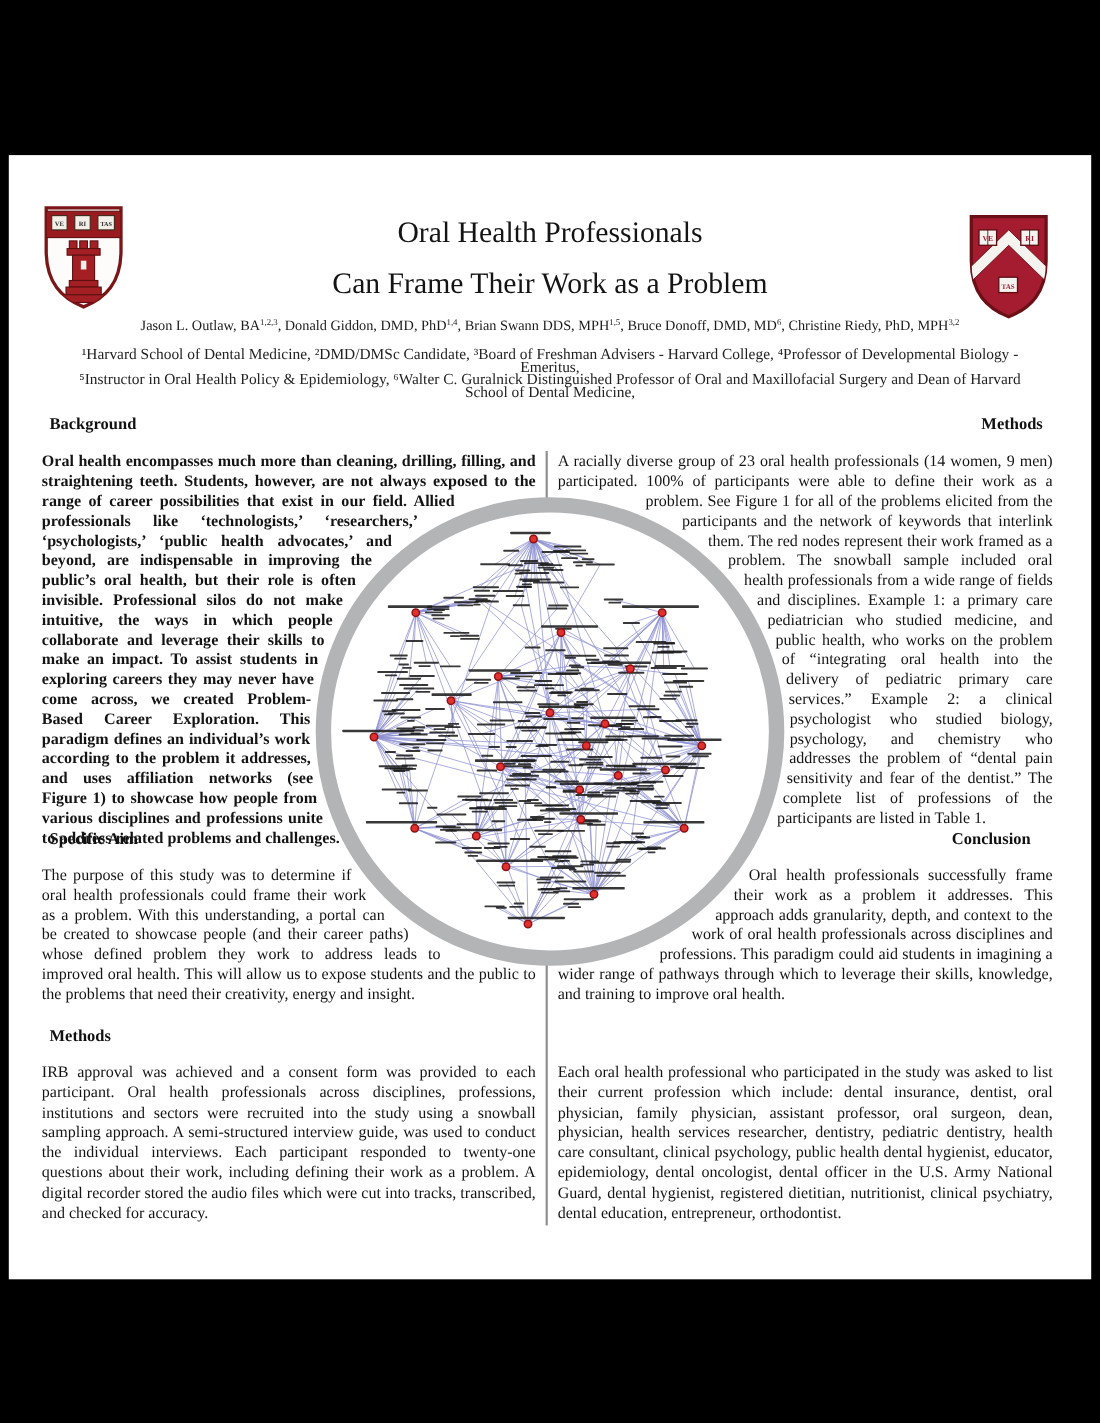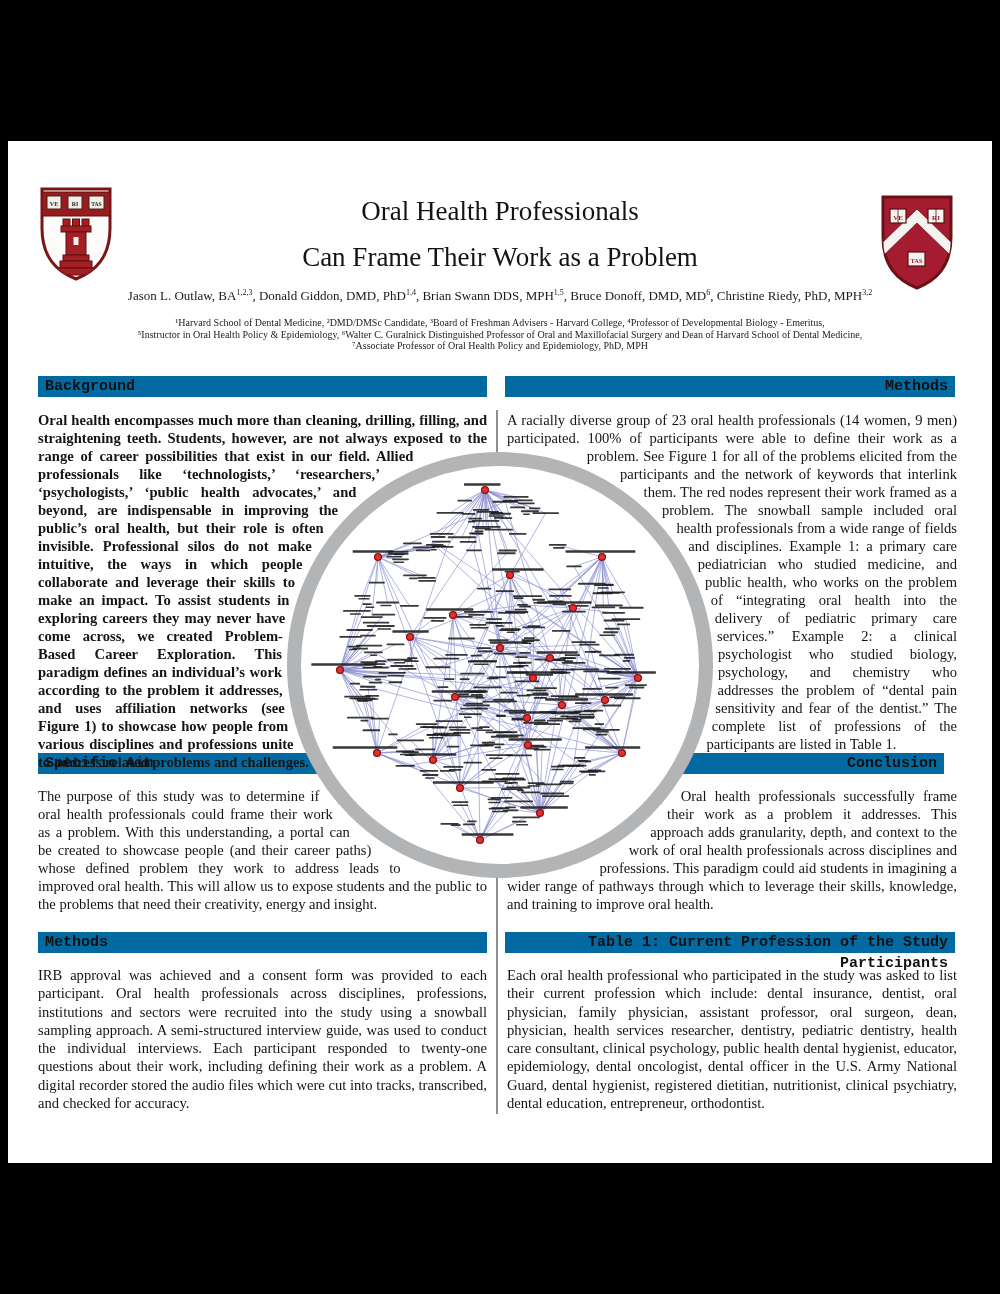--- a/index.html
+++ b/index.html
@@ -6,24 +6,24 @@
   .page{position:relative;width:1000px;height:1294px;background:#000;overflow:hidden;
         font-family:"Liberation Serif",serif;}
   .panel{position:absolute;left:8px;top:141px;width:984px;height:1022px;background:#fff;}
   .abs{position:absolute;}
 
   .title{left:120px;width:760px;text-align:center;color:#141414;
          font-size:27px;line-height:46px;white-space:nowrap;}
   .t1{top:188px;} .t2{top:234px;}
   .authors{left:60px;top:288px;width:880px;text-align:center;font-size:13px;color:#1a1a1a;}
   .authors sup{font-size:8px;}
-  .affil{left:60px;top:317px;width:880px;text-align:center;font-size:10px;line-height:11.6px;color:#222;}
-
-  .sec-title{background:#0369a1;height:21px;font-weight:bold;font-size:15px;line-height:21px;
-             color:#111;padding:0;z-index:1;font-family:Liberation Mono, monospace;}
+  .affil{left:60px;top:317px;width:880px;text-align:center;font-size:14px;line-height:11.6px;color:#222;}
+
+  .sec-title{background:#ffffff;height:21px;font-weight:bold;font-size:15px;line-height:21px;
+             color:#111;padding:0;z-index:1;}
   .sec-title .pad{padding:0 7px;}
   .tr{text-align:right;}
 
   .body-text{font-size:14.6px;line-height:18px;text-align:justify;color:#141414;z-index:1;}
   .bt-sm{line-height:18.3px;}
 
   .wrapR{float:right;width:212px;}
   .wrapL{float:left;width:226px;}
   .wrap-bg{height:326px;shape-outside:circle(216px at 225px 254px);shape-margin:2px;}
   .wrap-sa{height:88px; shape-outside:circle(216px at 225px -122px);shape-margin:2px;}
@@ -98,42 +98,38 @@
       </g>
     </g>
   </svg>
 
   <div class="abs title t1">Oral Health Professionals</div>
   <div class="abs title t2">Can Frame Their Work as a Problem</div>
   <div class="abs authors">Jason L. Outlaw, BA<sup>1,2,3</sup>, Donald Giddon, DMD, PhD<sup>1,4</sup>, Brian Swann DDS, MPH<sup>1,5</sup>, Bruce Donoff, DMD, MD<sup>6</sup>, Christine Riedy, PhD, MPH<sup>3,2</sup></div>
   <div class="abs affil">
     <div>¹Harvard School of Dental Medicine, ²DMD/DMSc Candidate, ³Board of Freshman Advisers - Harvard College, ⁴Professor of Developmental Biology - Emeritus,</div>
     <div>⁵Instructor in Oral Health Policy &amp; Epidemiology, ⁶Walter C. Guralnick Distinguished Professor of Oral and Maxillofacial Surgery and Dean of Harvard School of Dental Medicine,</div>
-    <div>⁷Associate Professor of Oral Health Policy and Epidemiology, PhD, MPH</div>
   </div>
 
   <div class="abs divider"></div>
 
   <div class="abs sec-title" style="left:38px;top:376px;width:449px;">
     <div class="pad">Background</div>
   </div>
   <div class="abs sec-title tr" style="left:505px;top:376px;width:450px;">
     <div class="pad">Methods</div>
   </div>
   <div class="abs sec-title" style="left:38px;top:753px;width:449px;">
     <div class="pad">Specific Aim</div>
   </div>
   <div class="abs sec-title tr" style="left:494px;top:753px;width:450px;">
     <div class="pad">Conclusion</div>
   </div>
   <div class="abs sec-title" style="left:38px;top:932px;width:449px;">
     <div class="pad">Methods</div>
-  </div>
-  <div class="abs sec-title tr" style="left:505px;top:932px;width:450px;">
-    <div class="pad">Table 1: Current Profession of the Study Participants</div>
   </div>
 
   <div class="abs body-text" style="left:38px;top:411px;width:449px;height:326px;font-weight:bold;">
     <div class="wrapR wrap-bg"></div>
     <span>Oral health encompasses much more than cleaning, drilling, filling, and straightening teeth. Students, however, are not always exposed to the range of career possibilities that exist in our field. Allied professionals like ‘technologists,’ ‘researchers,’ ‘psychologists,’ ‘public health advocates,’ and beyond, are indispensable in improving the public’s oral health, but their role is often invisible. Professional silos do not make intuitive, the ways in which people collaborate and leverage their skills to make an impact. To assist students in exploring careers they may never have come across, we created Problem-Based Career Exploration. This paradigm defines an individual’s work according to the problem it addresses, and uses affiliation networks (see Figure 1) to showcase how people from various disciplines and professions unite to address related problems and challenges.</span>
   </div>
   <div class="abs body-text" style="left:507px;top:411px;width:450px;height:334px;">
     <div class="wrapL wrap-mr"></div>
     <span>A racially diverse group of 23 oral health professionals (14 women, 9 men) participated. 100% of participants were able to define their work as a problem. See Figure 1 for all of the problems elicited from the participants and the network of keywords that interlink them. The red nodes represent their work framed as a problem. The snowball sample included oral health professionals from a wide range of fields and disciplines.  Example 1: a primary care pediatrician who studied medicine, and public health, who works on the problem of “integrating oral health into the delivery of pediatric primary care services.” Example 2: a clinical psychologist who studied biology, psychology, and chemistry who addresses the problem of “dental pain sensitivity and fear of the dentist.” The complete list of professions of the participants are listed in Table 1.</span>
   </div>

